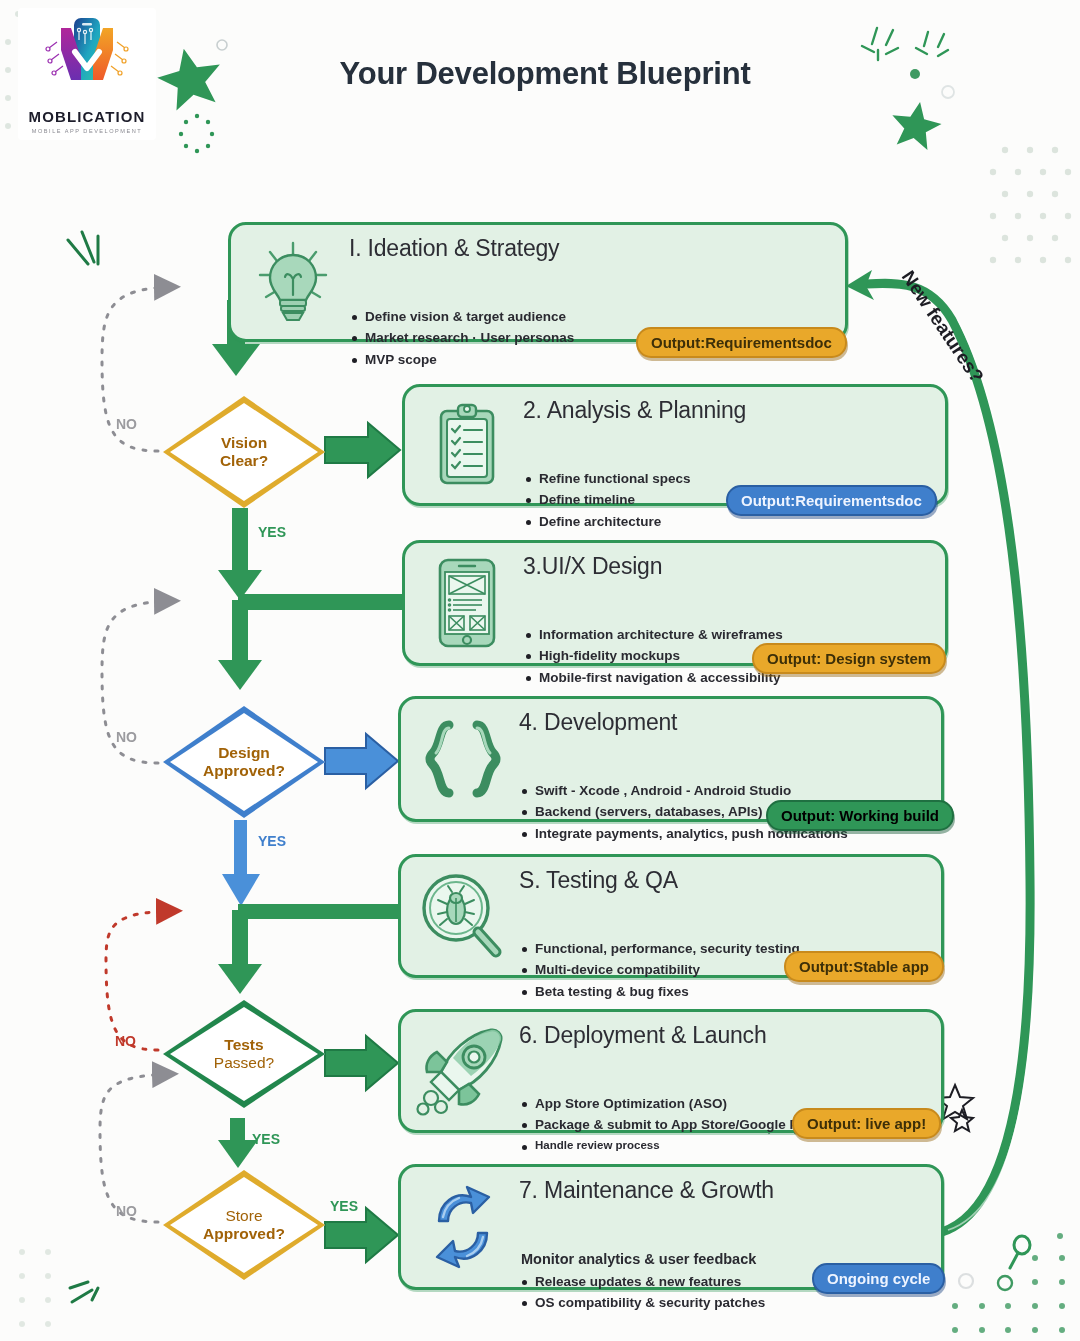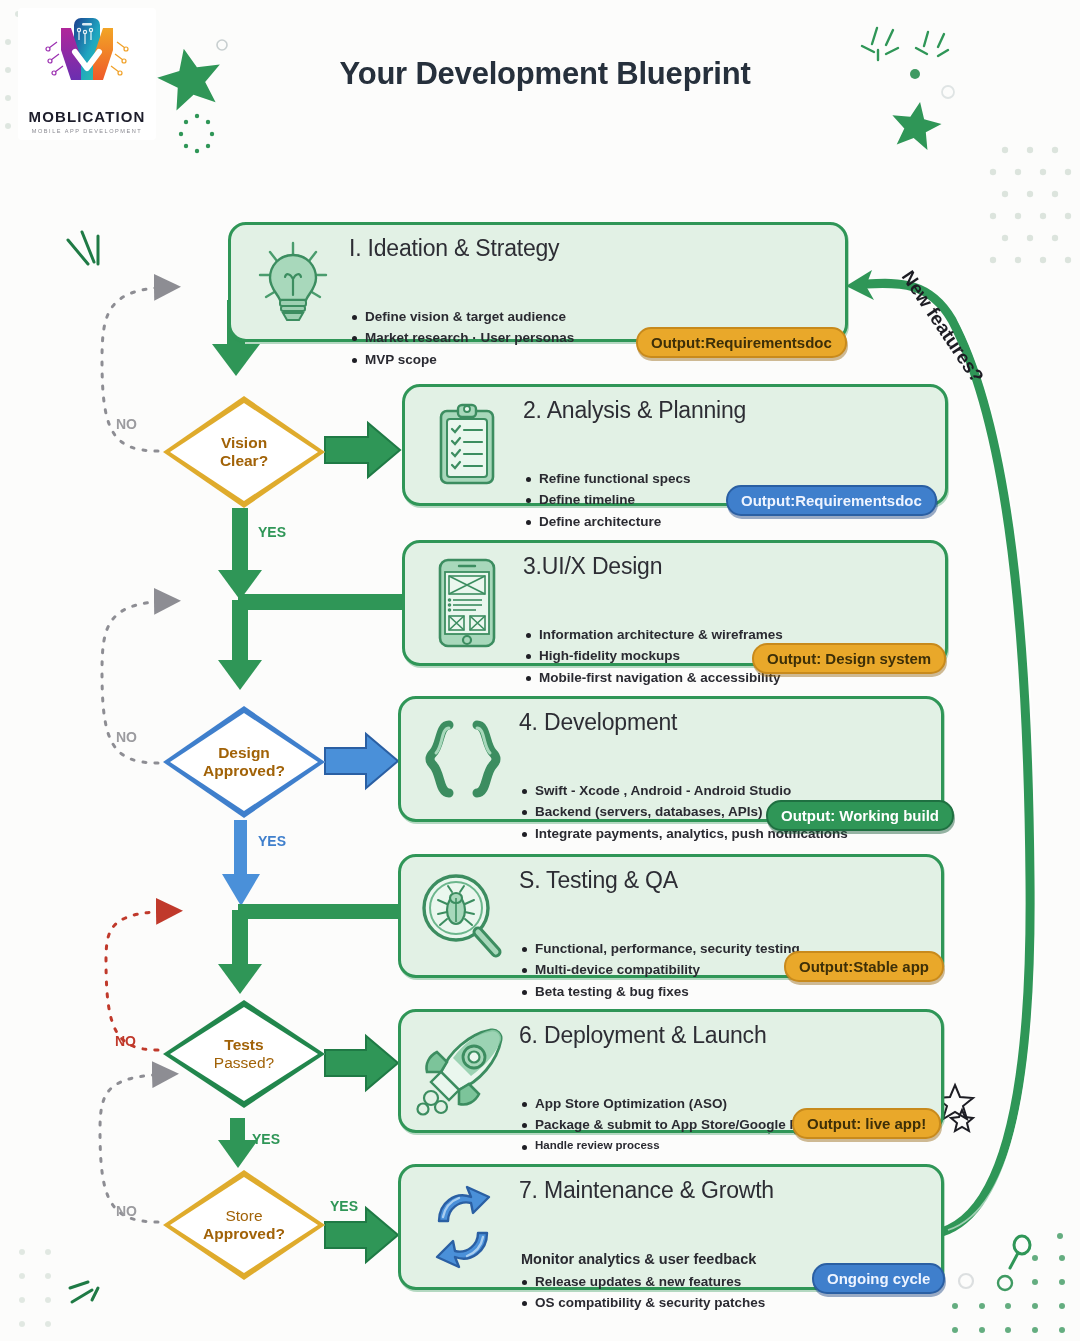--- a/index.html
+++ b/index.html
@@ -67,21 +67,21 @@
 
   
   .badge {
     position: absolute; height: 31px; border-radius: 15px;
     display: flex; align-items: center; justify-content: center;
     padding: 0 13px; font-size: 15px; font-weight: bold; white-space: nowrap;
     color: #ffffff;
   }
   .badge.gold { background: #e9a82a; border: 2px solid #c88a1c; color: #3d2f08; box-shadow: 1px 3px 0 rgba(150,105,20,.45); }
   .badge.blue { background: #3f7fcc; border: 2px solid #2a5fa3; color: #eef4ff; box-shadow: 1px 3px 0 rgba(30,70,130,.45); }
-  .badge.green { background: #2f9657; border: 2px solid #1f7041; color: #ffffff; box-shadow: 1px 3px 0 rgba(25,90,55,.45); }
+  .badge.green { background: #2f9657; border: 2px solid #1f7041; color: #000000; box-shadow: 1px 3px 0 rgba(25,90,55,.45); }
 
   
   .diamond {
     position: absolute; width: 150px; height: 110px;
     display: flex; align-items: center; justify-content: center;
   }
   .diamond .shape {
     position: absolute; inset: 0;
     background: #ffffff;
     clip-path: polygon(50% 0%, 100% 50%, 50% 100%, 0% 50%);

